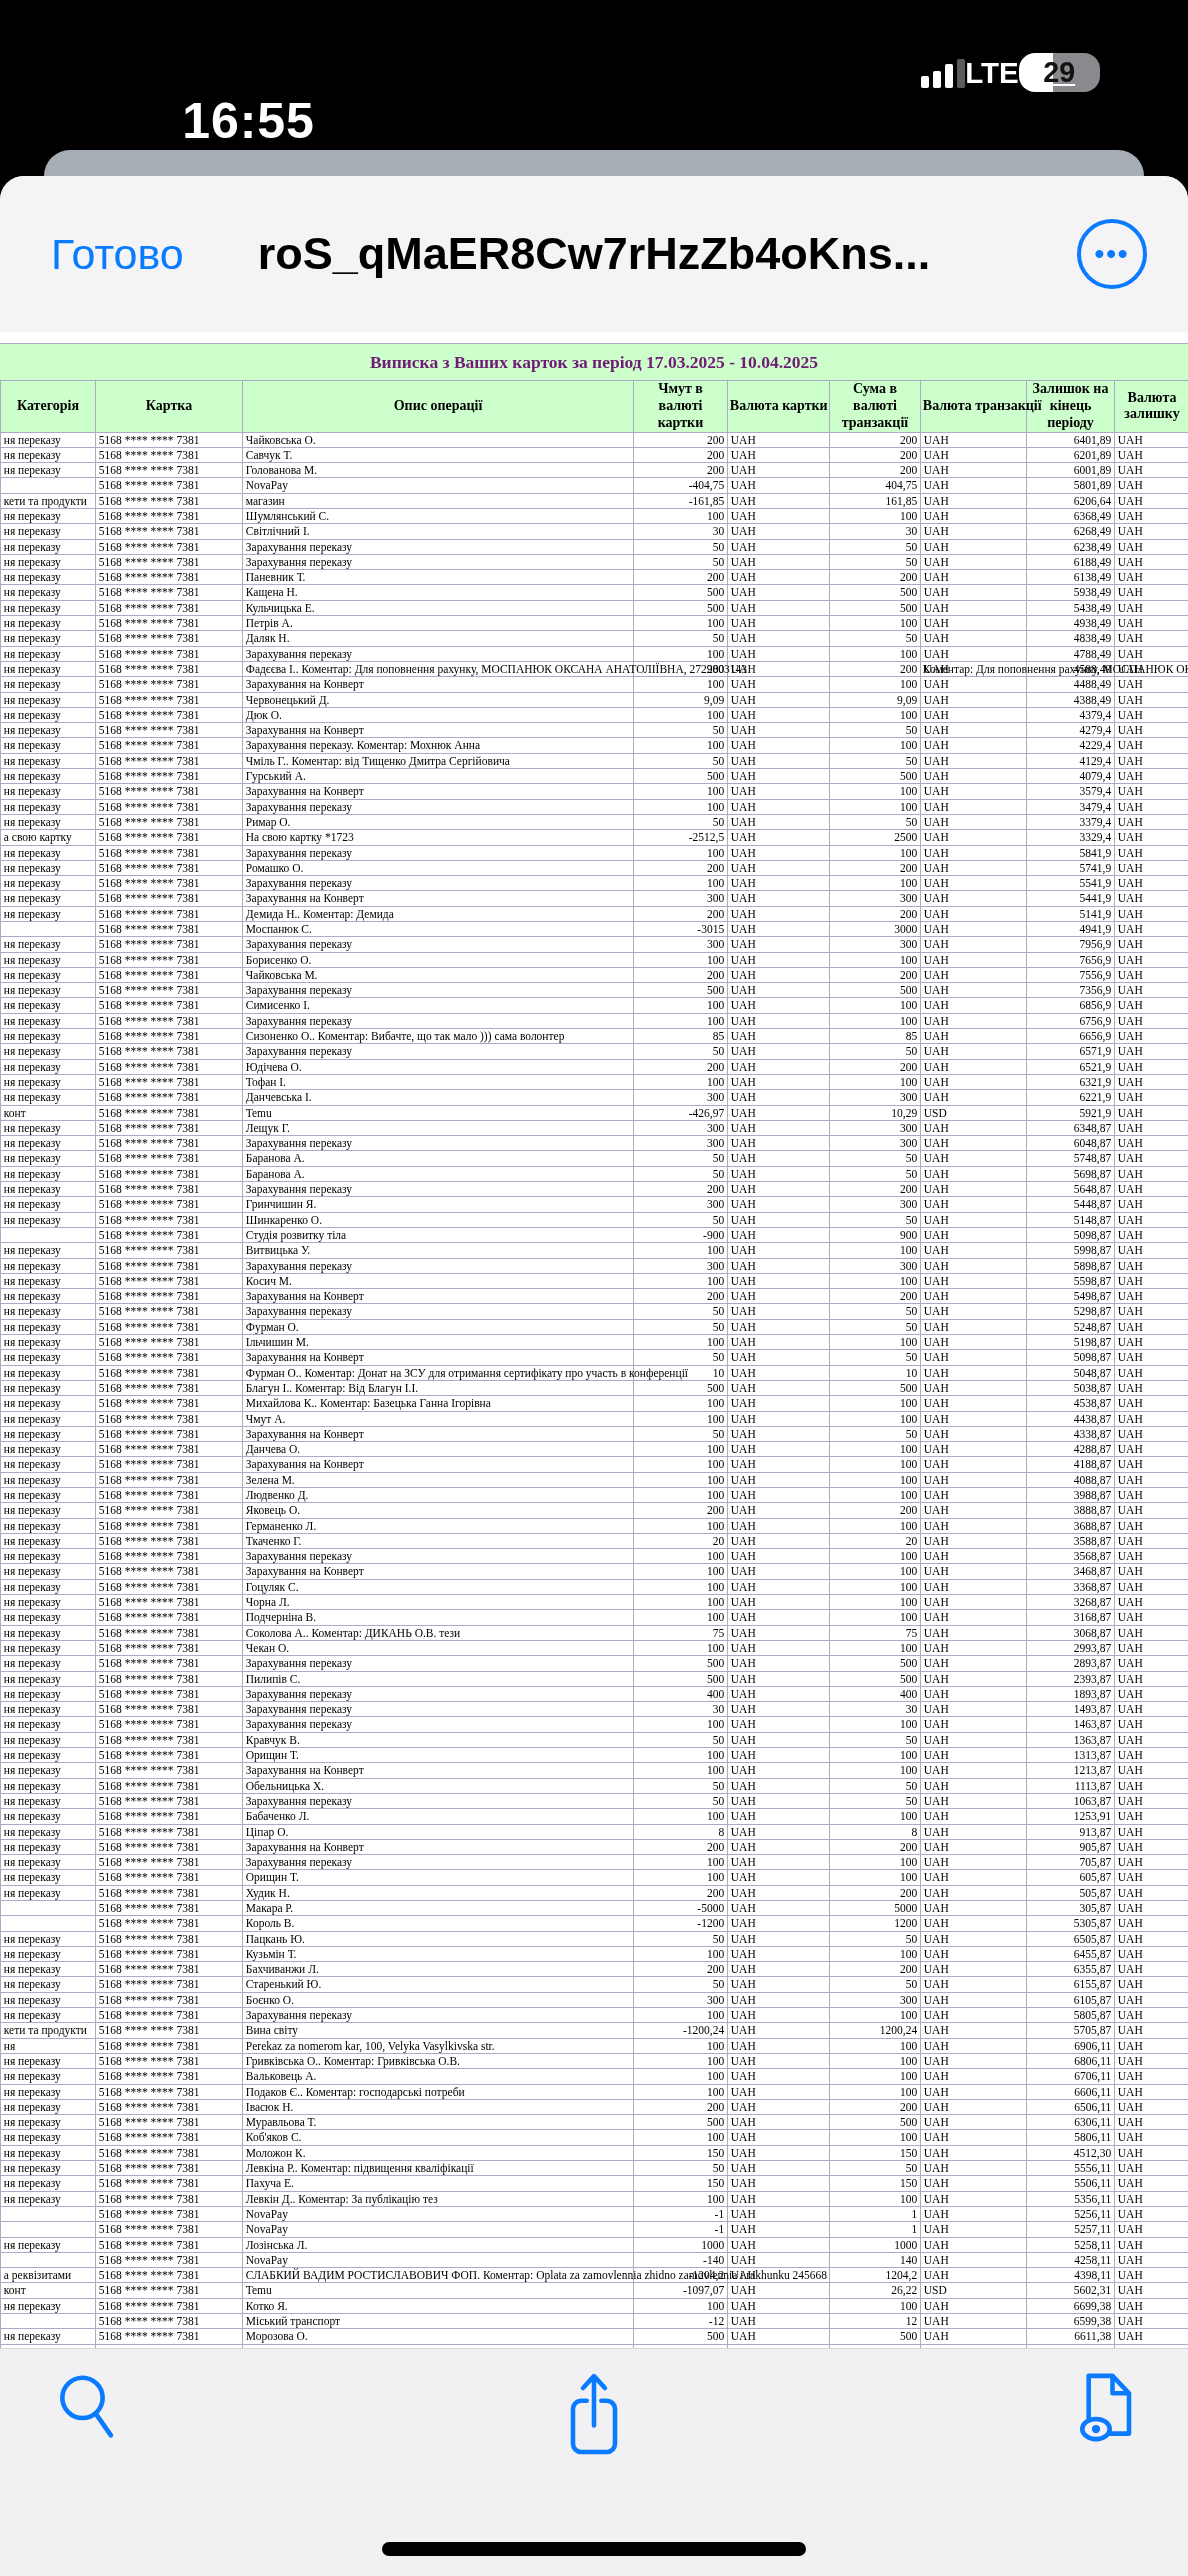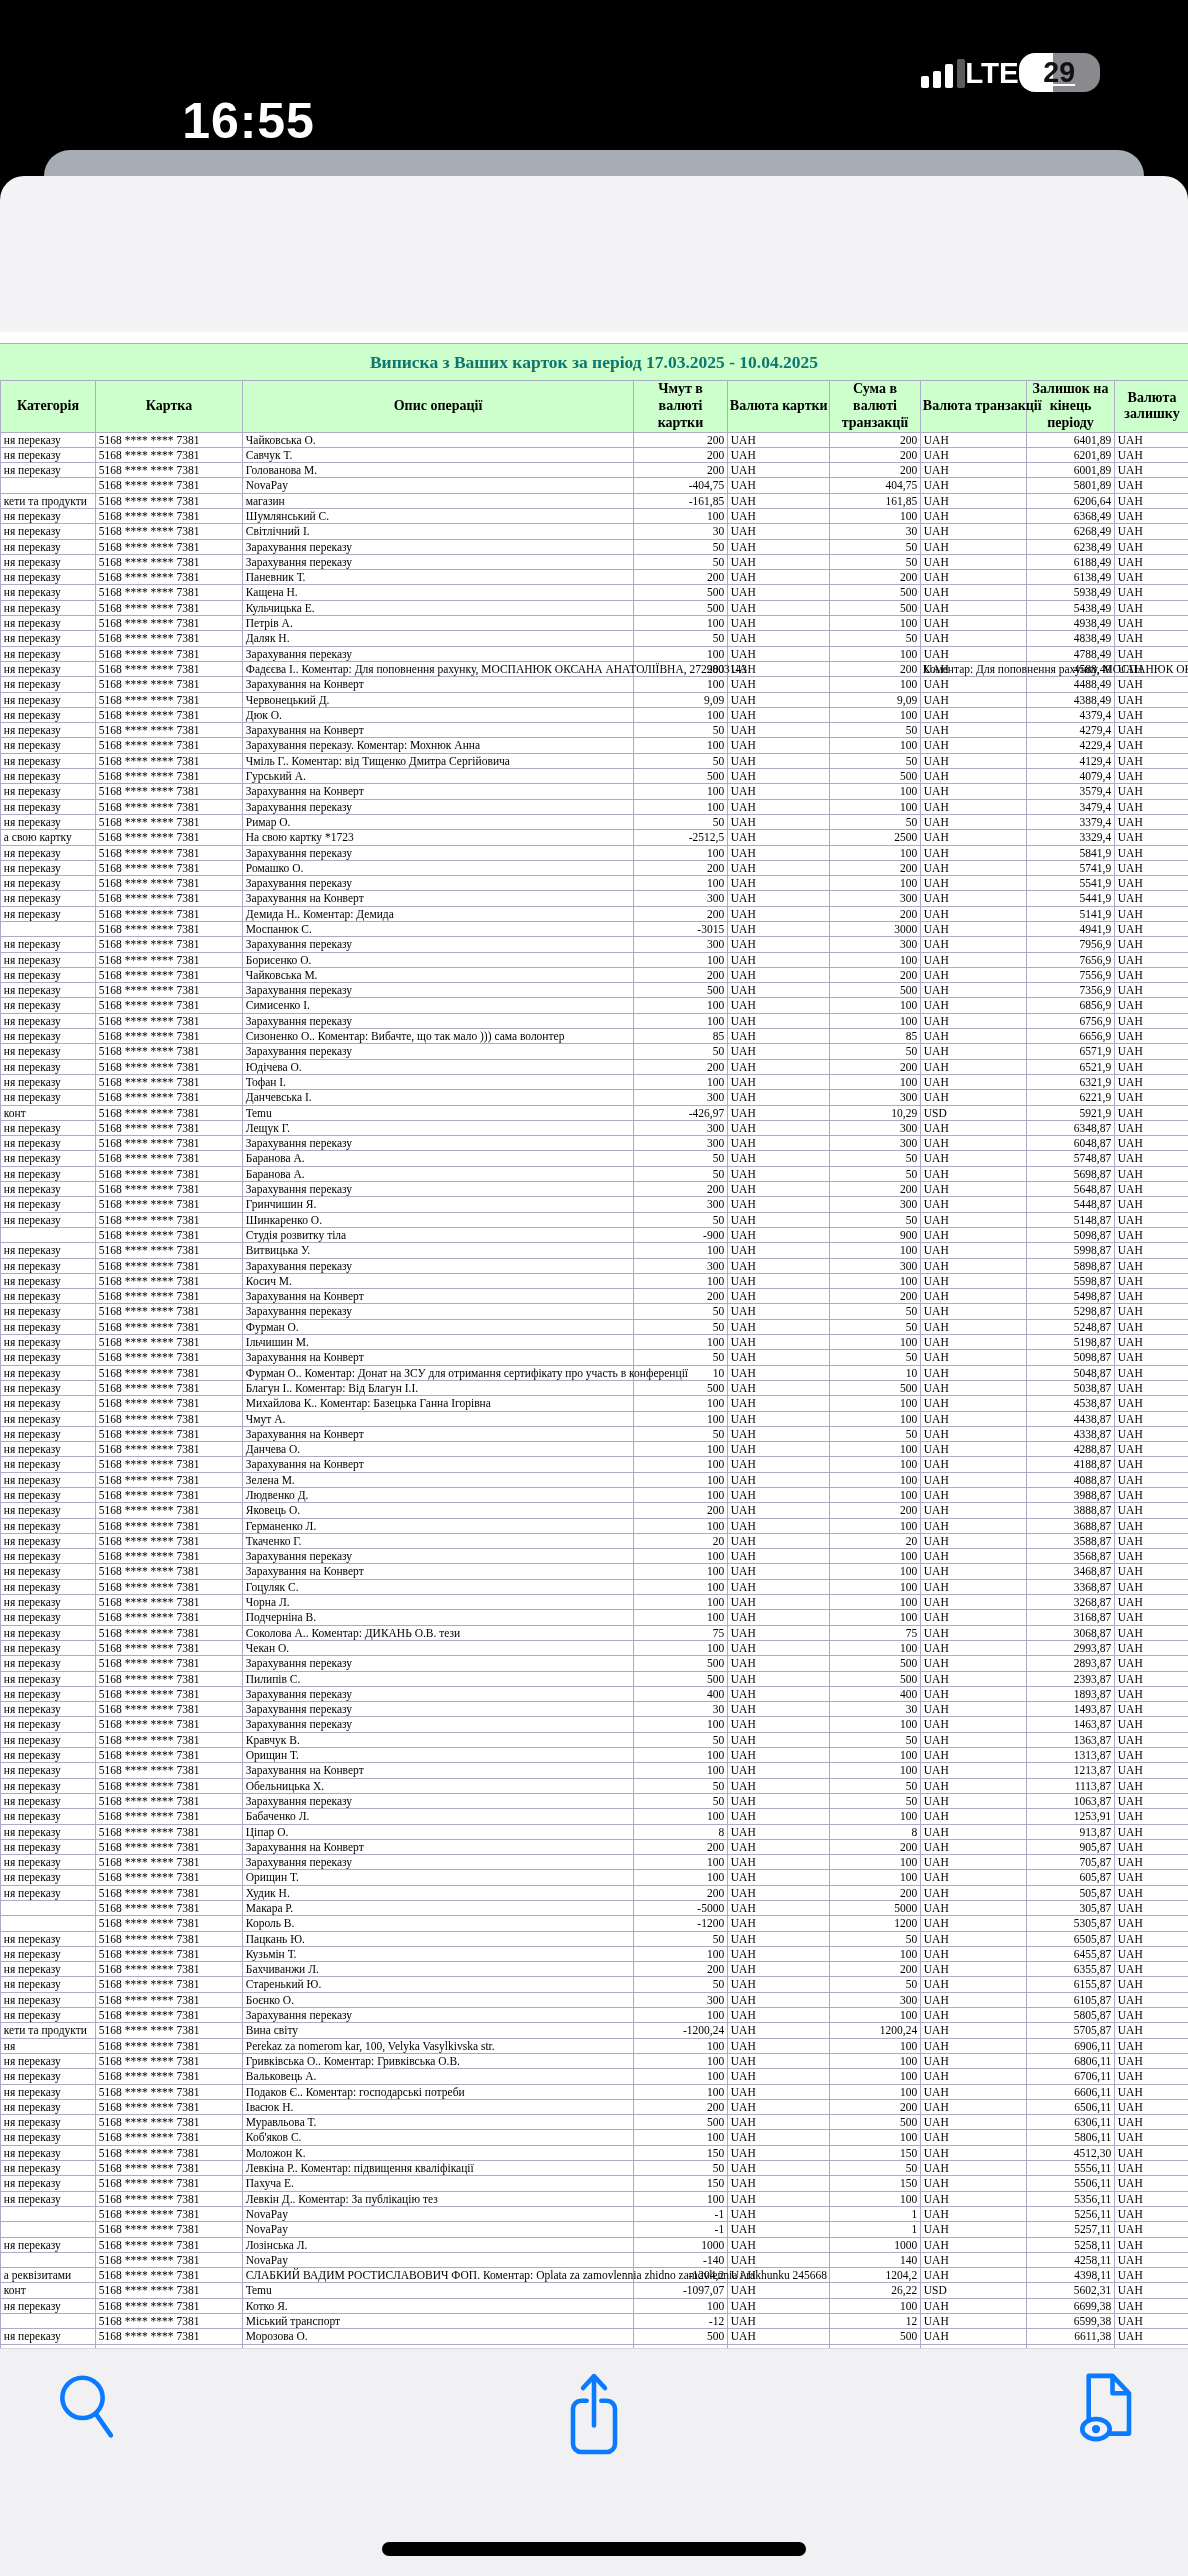--- a/index.html
+++ b/index.html
@@ -25,21 +25,21 @@
 
   
   .navbar{position:absolute;top:0;left:0;width:100%;height:156px;background:#f4f4f6;border-bottom:0.9px solid #c9c9ce;}
   .done{position:absolute;left:51px;top:50%;transform:translateY(-50%);font-size:43px;color:#0a7aff;cursor:pointer;}
   .navtitle{position:absolute;left:0;right:0;top:50%;transform:translateY(-50%);text-align:center;font-size:45px;font-weight:bold;color:#000;}
   .more-btn{position:absolute;right:41px;top:50%;transform:translateY(-50%);width:70px;height:70px;border:4.6px solid #0a7aff;border-radius:50%;box-sizing:border-box;display:flex;align-items:center;justify-content:center;color:#0a7aff;font-size:28px;font-weight:bold;letter-spacing:1.8px;cursor:pointer;}
 
   
   .page{position:absolute;top:156px;left:0;width:1188px;height:2018px;background:#fff;overflow:hidden;}
   .statement{position:absolute;top:11px;left:0;width:1188px;font-family:"Liberation Serif",serif;}
-  .stmt-title{height:36px;line-height:36px;background:#ccffcc;border-top:0.9px solid #ababc8;border-bottom:0.9px solid #ababc8;text-align:center;font-weight:bold;font-size:17.5px;color:#0f766e;}
+  .stmt-title{height:36px;line-height:36px;background:#ccffcc;border-top:0.9px solid #ababc8;border-bottom:0.9px solid #ababc8;text-align:center;font-weight:bold;font-size:17.5px;color:#701a75;}
   table.stmt{border-collapse:collapse;table-layout:fixed;width:1188px;margin-top:-0.9px;}
   table.stmt th,table.stmt td{border:0.9px solid #ababc8;overflow:visible;}
   table.stmt th{background:#ccffcc;font-weight:bold;font-size:14px;line-height:1.2;text-align:center;vertical-align:middle;height:41px;padding:0 1.8px;}
   table.stmt th.nowrap{white-space:nowrap;text-align:right;}
   table.stmt td{height:14.3px;line-height:14.3px;font-size:11.5px;padding:0 2.8px;white-space:nowrap;vertical-align:middle;color:#000;background:transparent;}
   td.c-num{text-align:right;}
   td.c-cur,td.c-cat,td.c-card,td.c-desc{text-align:left;}
   td.rel{position:relative;}
   .extra{position:absolute;left:1.8px;top:50%;transform:translateY(-50%);white-space:nowrap;font-size:11.5px;}
 
@@ -68,20 +68,27 @@
         <span>29</span>
       </div>
     <div class="battery-nub"></div>
   </div>
 </div>
 
 <div class="underlay"></div>
 
 <div class="sheet">
 
+  <div class="navbar">
+    <div class="done">Готово</div>
+    <div class="navtitle">roS_qMaER8Cw7rHzZb4oKns...</div>
+    <div class="more-btn">
+        <span>•••</span>
+      </div>
+  </div>
 
   <div class="page">
     <div class="statement">
       <div class="stmt-title">Виписка з Ваших карток за період 17.03.2025 - 10.04.2025</div>
       <table class="stmt">
         <colgroup>
           <col style="width:95px">
             <col style="width:147px">
             <col style="width:391px">
           <col style="width:94px">

